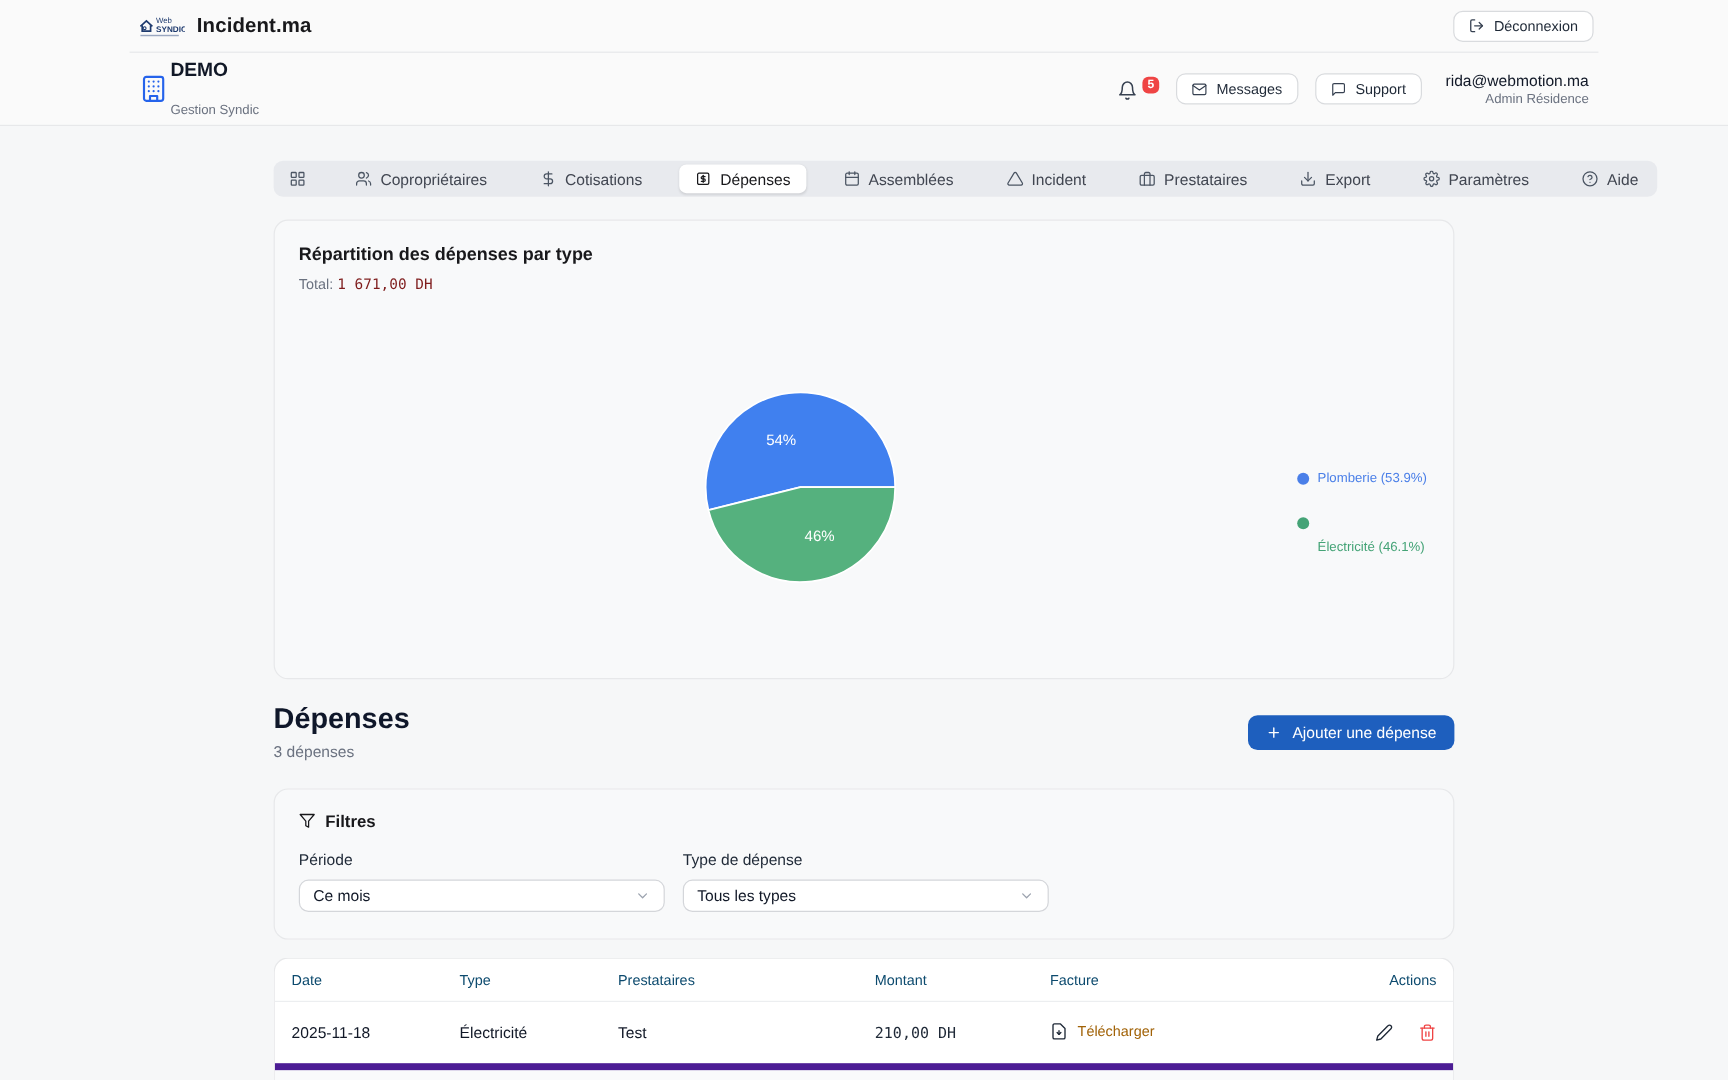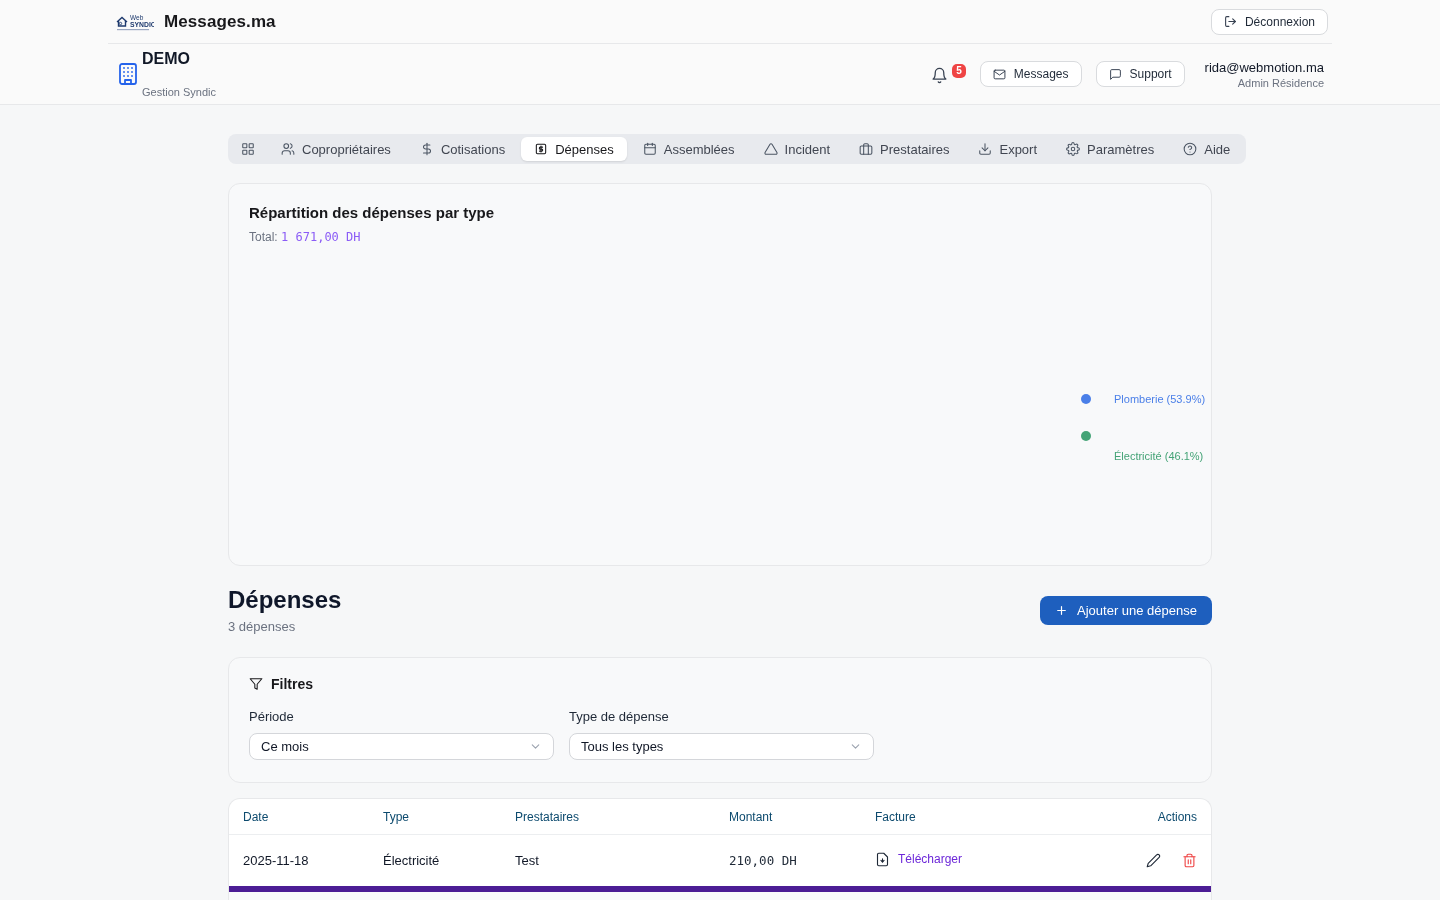--- a/index.html
+++ b/index.html
@@ -26,39 +26,39 @@
   .bell-wrap svg { width:17px; height:17px; stroke:#374151; margin-top:3px; }
   .notif-badge { background:#ef4444; color:#fff; font-size:10px; font-weight:700; border-radius:5px; padding:2px 4px; line-height:1; min-width:13px; text-align:center; }
   .user-block { text-align:right; margin-left:6px; }
   .user-email { font-size:13px; font-weight:500; color:#111827; }
   .user-role { font-size:11px; color:#6b7280; margin-top:2px; }
 
   
   .main { width:984px; margin:0 auto; }
 
   
-  .tabbar { margin-top:29px; display:inline-flex; align-items:center; background:#e8eaee; border-radius:8px; padding:3px; gap:3px; }
+  .tabbar { margin-top:29px; display:inline-flex; align-items:center; background:#e8eaee; border-radius:8px; padding:3px; gap:18px; }
   .tab { display:flex; align-items:center; gap:7px; height:24px; padding:0 13px; border-radius:6px; font-size:13px; color:#414651; cursor:pointer; white-space:nowrap; }
   .tab svg { width:14px; height:14px; stroke:#4b5563; }
   .tab.icon-only { padding:0 10px; }
   .tab.active { background:#fff; color:#18181b; box-shadow:0 1px 2px rgba(0,0,0,.1); font-weight:500; }
   .tab.active svg { stroke:#18181b; }
 
   
   .card { background:#f8f9fa; border:1px solid #e7e8ea; border-radius:12px; }
 
   
   .chart-card { margin-top:19px; height:383px; position:relative; padding:20px; }
   .chart-title { font-size:15px; font-weight:700; color:#18181b; }
   .chart-total { margin-top:9px; font-size:12px; color:#6b7280; }
-  .chart-total .val { font-family:"DejaVu Sans Mono", monospace; color:#8b5cf6; }
+  .chart-total .val { font-family:"DejaVu Sans Mono", monospace; color:#7f1d1d; }
   .pie-wrap { position:absolute; left:358px; top:142px; width:160px; height:160px; }
   .pie-label { font-size:12.5px; font-weight:500; fill:#ffffff; font-family:"Liberation Sans", sans-serif; }
   .legend { position:absolute; left:852px; top:209px; display:flex; flex-direction:column; gap:4px; }
-  .legend-item { display:flex; align-items:center; gap:23px; }
+  .legend-item { display:flex; align-items:center; gap:7px; }
   .legend-dot { width:10px; height:10px; border-radius:50%; }
   .legend-label { font-size:11px; }
 
   
   .section-head { margin-top:20px; display:flex; align-items:center; justify-content:space-between; }
   .section-title { font-size:24px; font-weight:700; color:#0f172a; }
   .section-count { font-size:13px; color:#6b7280; margin-top:5px; }
   .btn-primary { display:inline-flex; align-items:center; gap:9px; background:#1e5fbe; color:#fff; border:none; border-radius:8px; height:29px; padding:0 15px; font-size:13px; font-weight:500; cursor:pointer; font-family:inherit; }
   .btn-primary svg { width:13px; height:13px; stroke:#fff; }
 
@@ -73,21 +73,21 @@
   .select svg { width:13px; height:13px; stroke:#9ca3af; }
 
   
   .table-card { margin-top:15px; background:#fff; border:1px solid #e7e8ea; border-radius:12px 12px 0 0; border-bottom:none; overflow:hidden; }
   .trow { display:grid; grid-template-columns:140px 132px 214px 146px 1fr 84px; align-items:center; padding:0 14px; }
   .thead { height:36px; border-bottom:1px solid #eceef0; }
   .th { font-size:12px; color:#0c4a6e; font-weight:400; }
   .th.right, .td.right { text-align:right; }
   .tbody-row { height:57px; border-bottom:6px solid #4c1d95; font-size:13px; color:#111827; }
   .td-montant { font-family:"DejaVu Sans Mono", monospace; font-size:12.5px; color:#1f2937; }
-  .facture-link { display:inline-flex; align-items:center; gap:8px; font-size:12px; color:#6d28d9; cursor:pointer; }
+  .facture-link { display:inline-flex; align-items:center; gap:8px; font-size:12px; color:#a16207; cursor:pointer; }
   .facture-link svg { width:15px; height:15px; stroke:#1f2937; }
   .actions-cell { display:flex; justify-content:flex-end; align-items:center; gap:21px; }
   .icon-btn { background:none; border:none; cursor:pointer; padding:0; }
   .icon-btn svg { width:15px; height:15px; }
   .icon-btn.edit svg { stroke:#1f2937; }
   .icon-btn.delete svg { stroke:#ef4444; }
   .partial-row { height:22px; overflow:hidden; background:#f9fafb; }
   .partial-row .trow { padding-top:18px; font-size:13px; color:#111827; }
 </style>
 </head>
@@ -98,21 +98,21 @@
     <div class="topbar">
       <div class="brand">
         <svg class="logo-badge" viewBox="0 0 42 26">
           <path d="M5 13 L10 8.5 L15 13" fill="none" stroke="#1e3a6e" stroke-width="1.4"></path>
           <path d="M6.5 12 v5 h7 v-5" fill="none" stroke="#1e3a6e" stroke-width="1.4"></path>
           <circle cx="8.5" cy="14.5" r="1.2" fill="none" stroke="#1e3a6e" stroke-width="0.9"></circle>
           <text x="18" y="10.5" font-size="6.5" fill="#1e3a6e" font-family="Liberation Sans, sans-serif">Web</text>
           <text x="18" y="17.5" font-size="6.8" font-weight="bold" fill="#1e3a6e" font-family="Liberation Sans, sans-serif">SYNDIC</text>
           <rect x="5" y="20" width="32" height="1.2" fill="#9aa7c0"></rect>
         </svg>
-        <div class="app-title">Messages.ma</div>
+        <div class="app-title">Incident.ma</div>
       </div>
       <button class="btn">
         <svg viewBox="0 0 24 24" fill="none" stroke-width="2" stroke-linecap="round" stroke-linejoin="round">
             <path d="M9 21H5a2 2 0 0 1-2-2V5a2 2 0 0 1 2-2h4"></path>
             <polyline points="16 17 21 12 16 7"></polyline>
             <line x1="21" y1="12" x2="9" y2="12"></line>
           </svg>
         <span>Déconnexion</span>
       </button>
     </div>
@@ -251,20 +251,28 @@
     </div>
   </div>
 
   
   <div class="card chart-card">
     <div class="chart-title">Répartition des dépenses par type</div>
     <div class="chart-total">
       <span>Total:</span>
       <span class="val">1 671,00 DH</span>
     </div>
+    <div class="pie-wrap">
+      <svg width="160" height="160" viewBox="0 0 160 160">
+        <path d="M 80 80 L 159 80 A 79 79 0 1 0 3.35 99.11 Z" stroke="#ffffff" stroke-width="1.5" stroke-linejoin="round" fill="#4080ef"></path>
+        <path d="M 80 80 L 3.35 99.11 A 79 79 0 0 0 159 80 Z" stroke="#ffffff" stroke-width="1.5" stroke-linejoin="round" fill="#55b17e"></path>
+        <text class="pie-label" x="64" y="45" text-anchor="middle">54%</text>
+        <text class="pie-label" x="96" y="125" text-anchor="middle">46%</text>
+      </svg>
+    </div>
     <div class="legend">
       <div class="legend-item">
         <span class="legend-dot" style="background: rgb(74, 127, 232);"></span>
         <span class="legend-label" style="color: rgb(74, 127, 232);">Plomberie (53.9%)</span>
       </div>
       <div class="legend-item">
         <span class="legend-dot" style="background: rgb(68, 163, 118);"></span>
         <span class="legend-label" style="color: rgb(68, 163, 118); margin-top: 41px;">Électricité (46.1%)</span>
       </div>
     </div>

